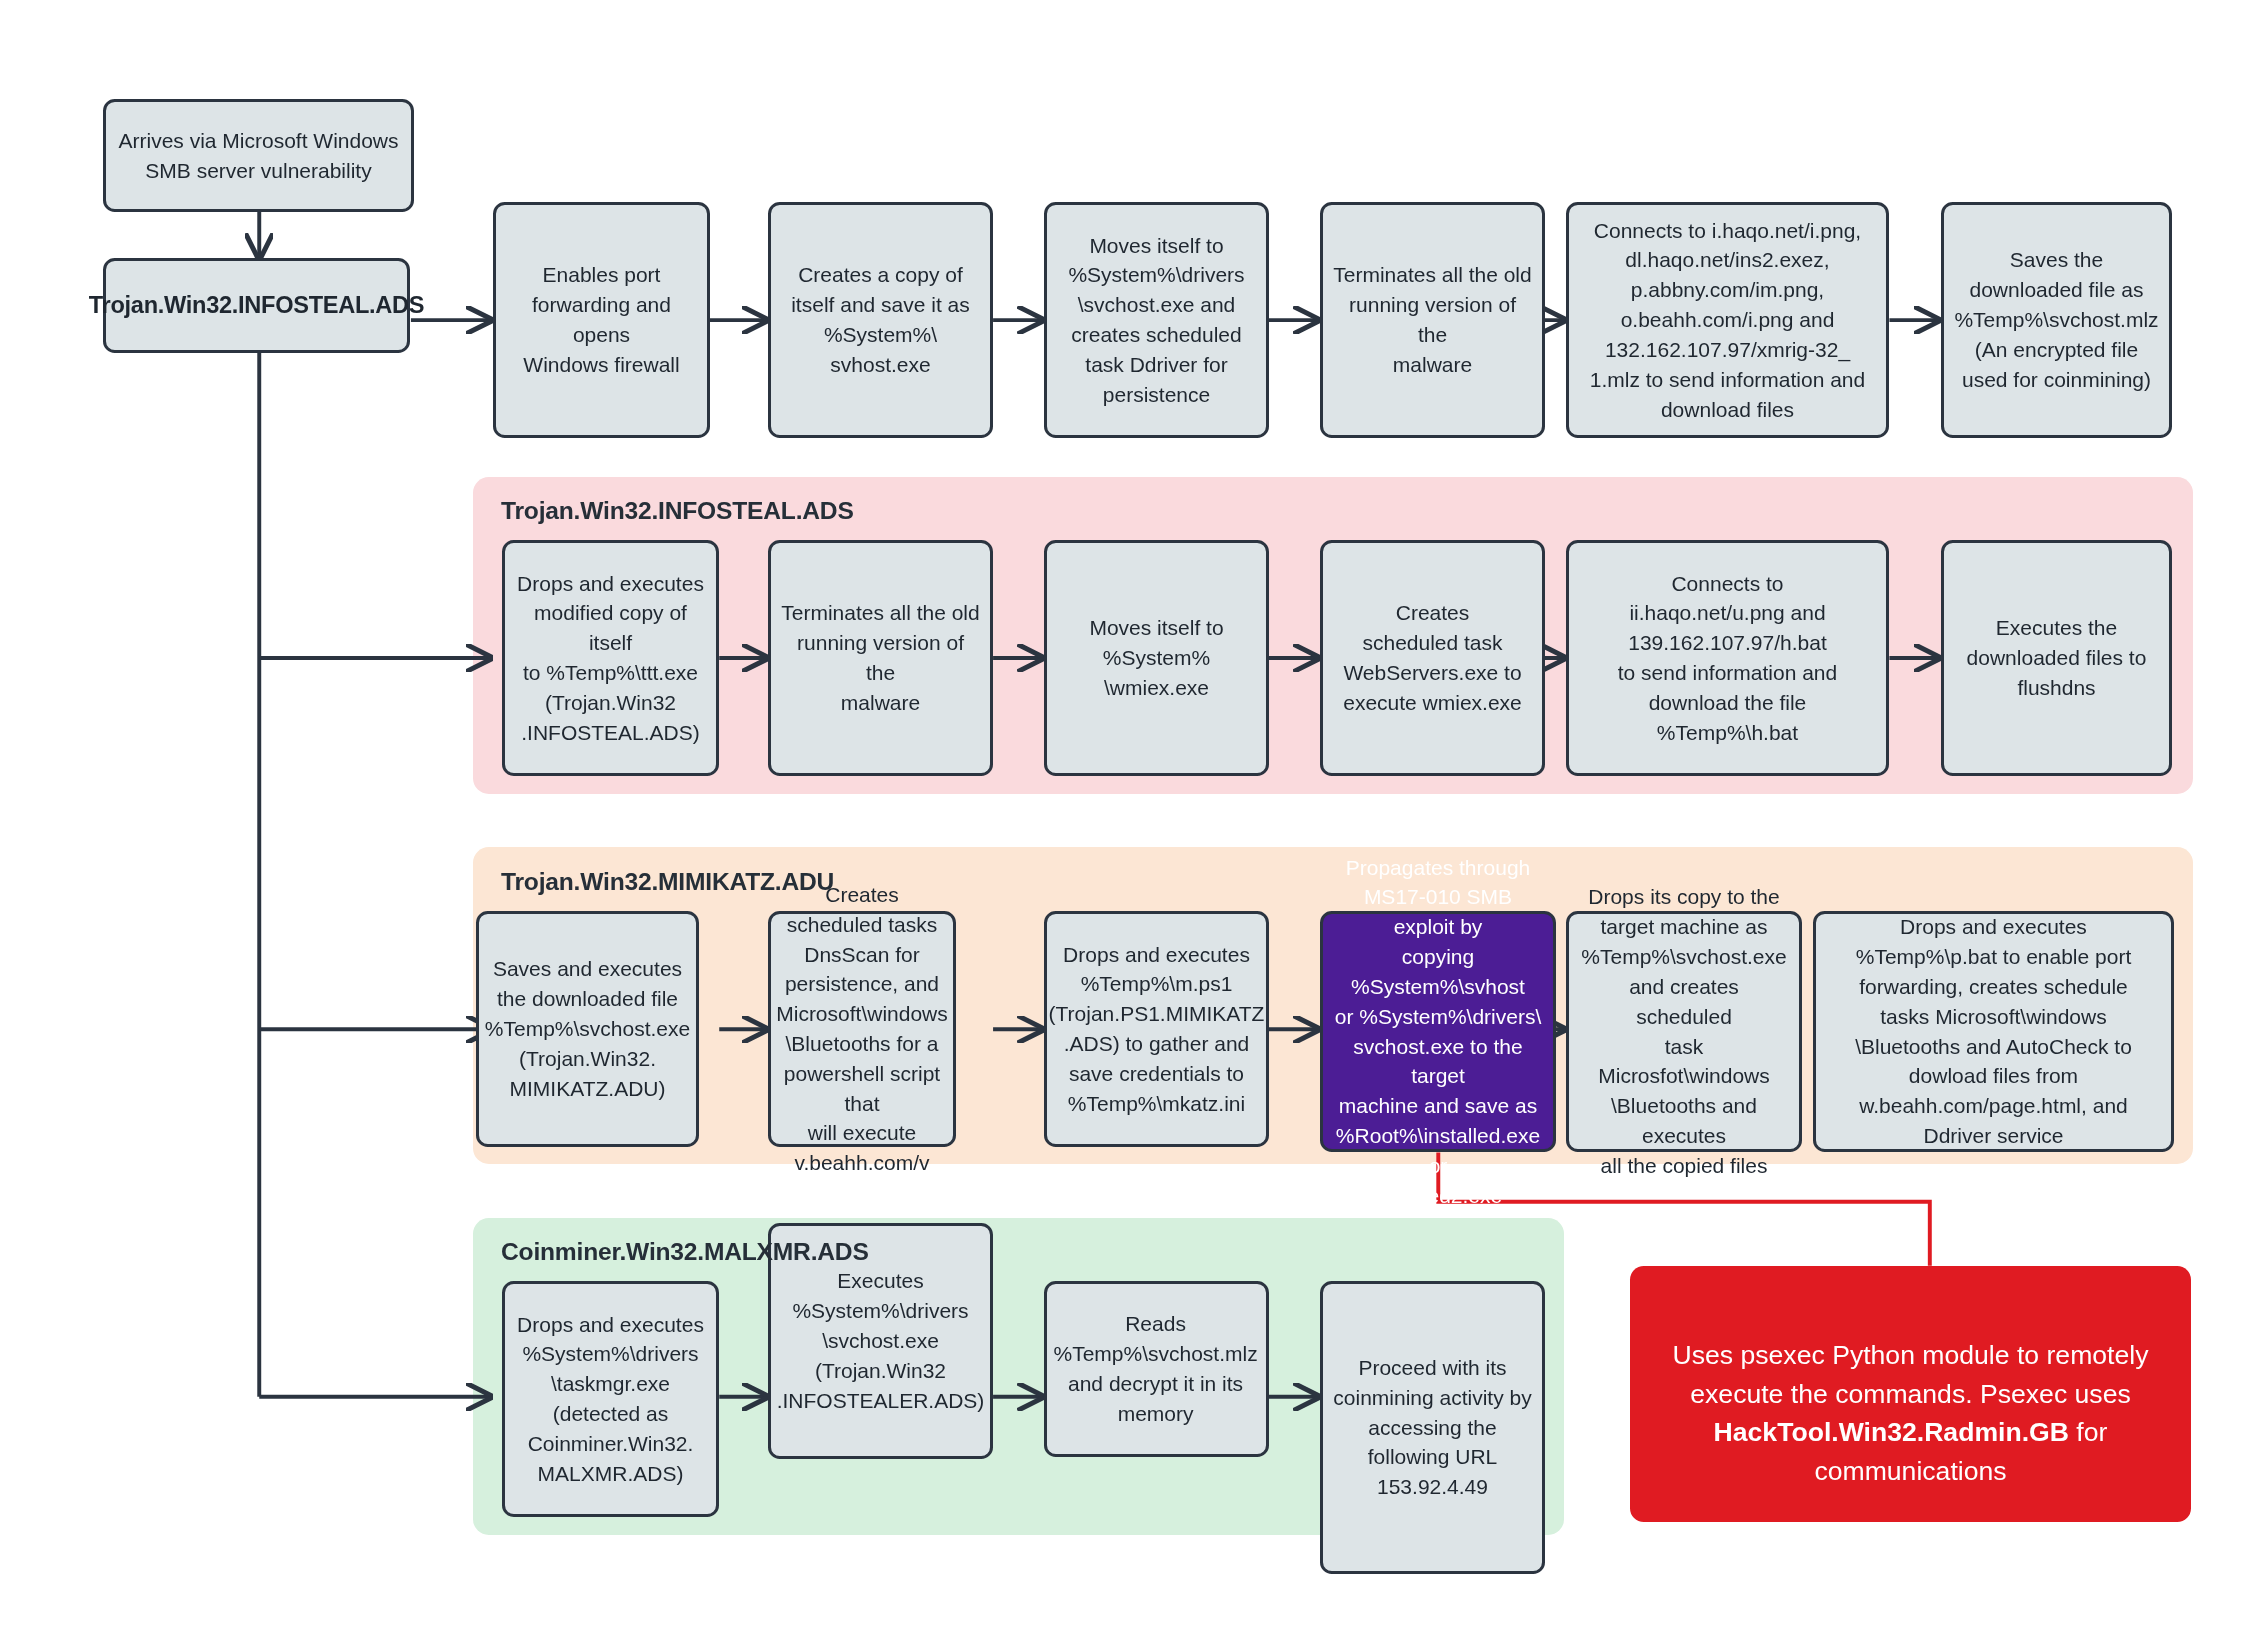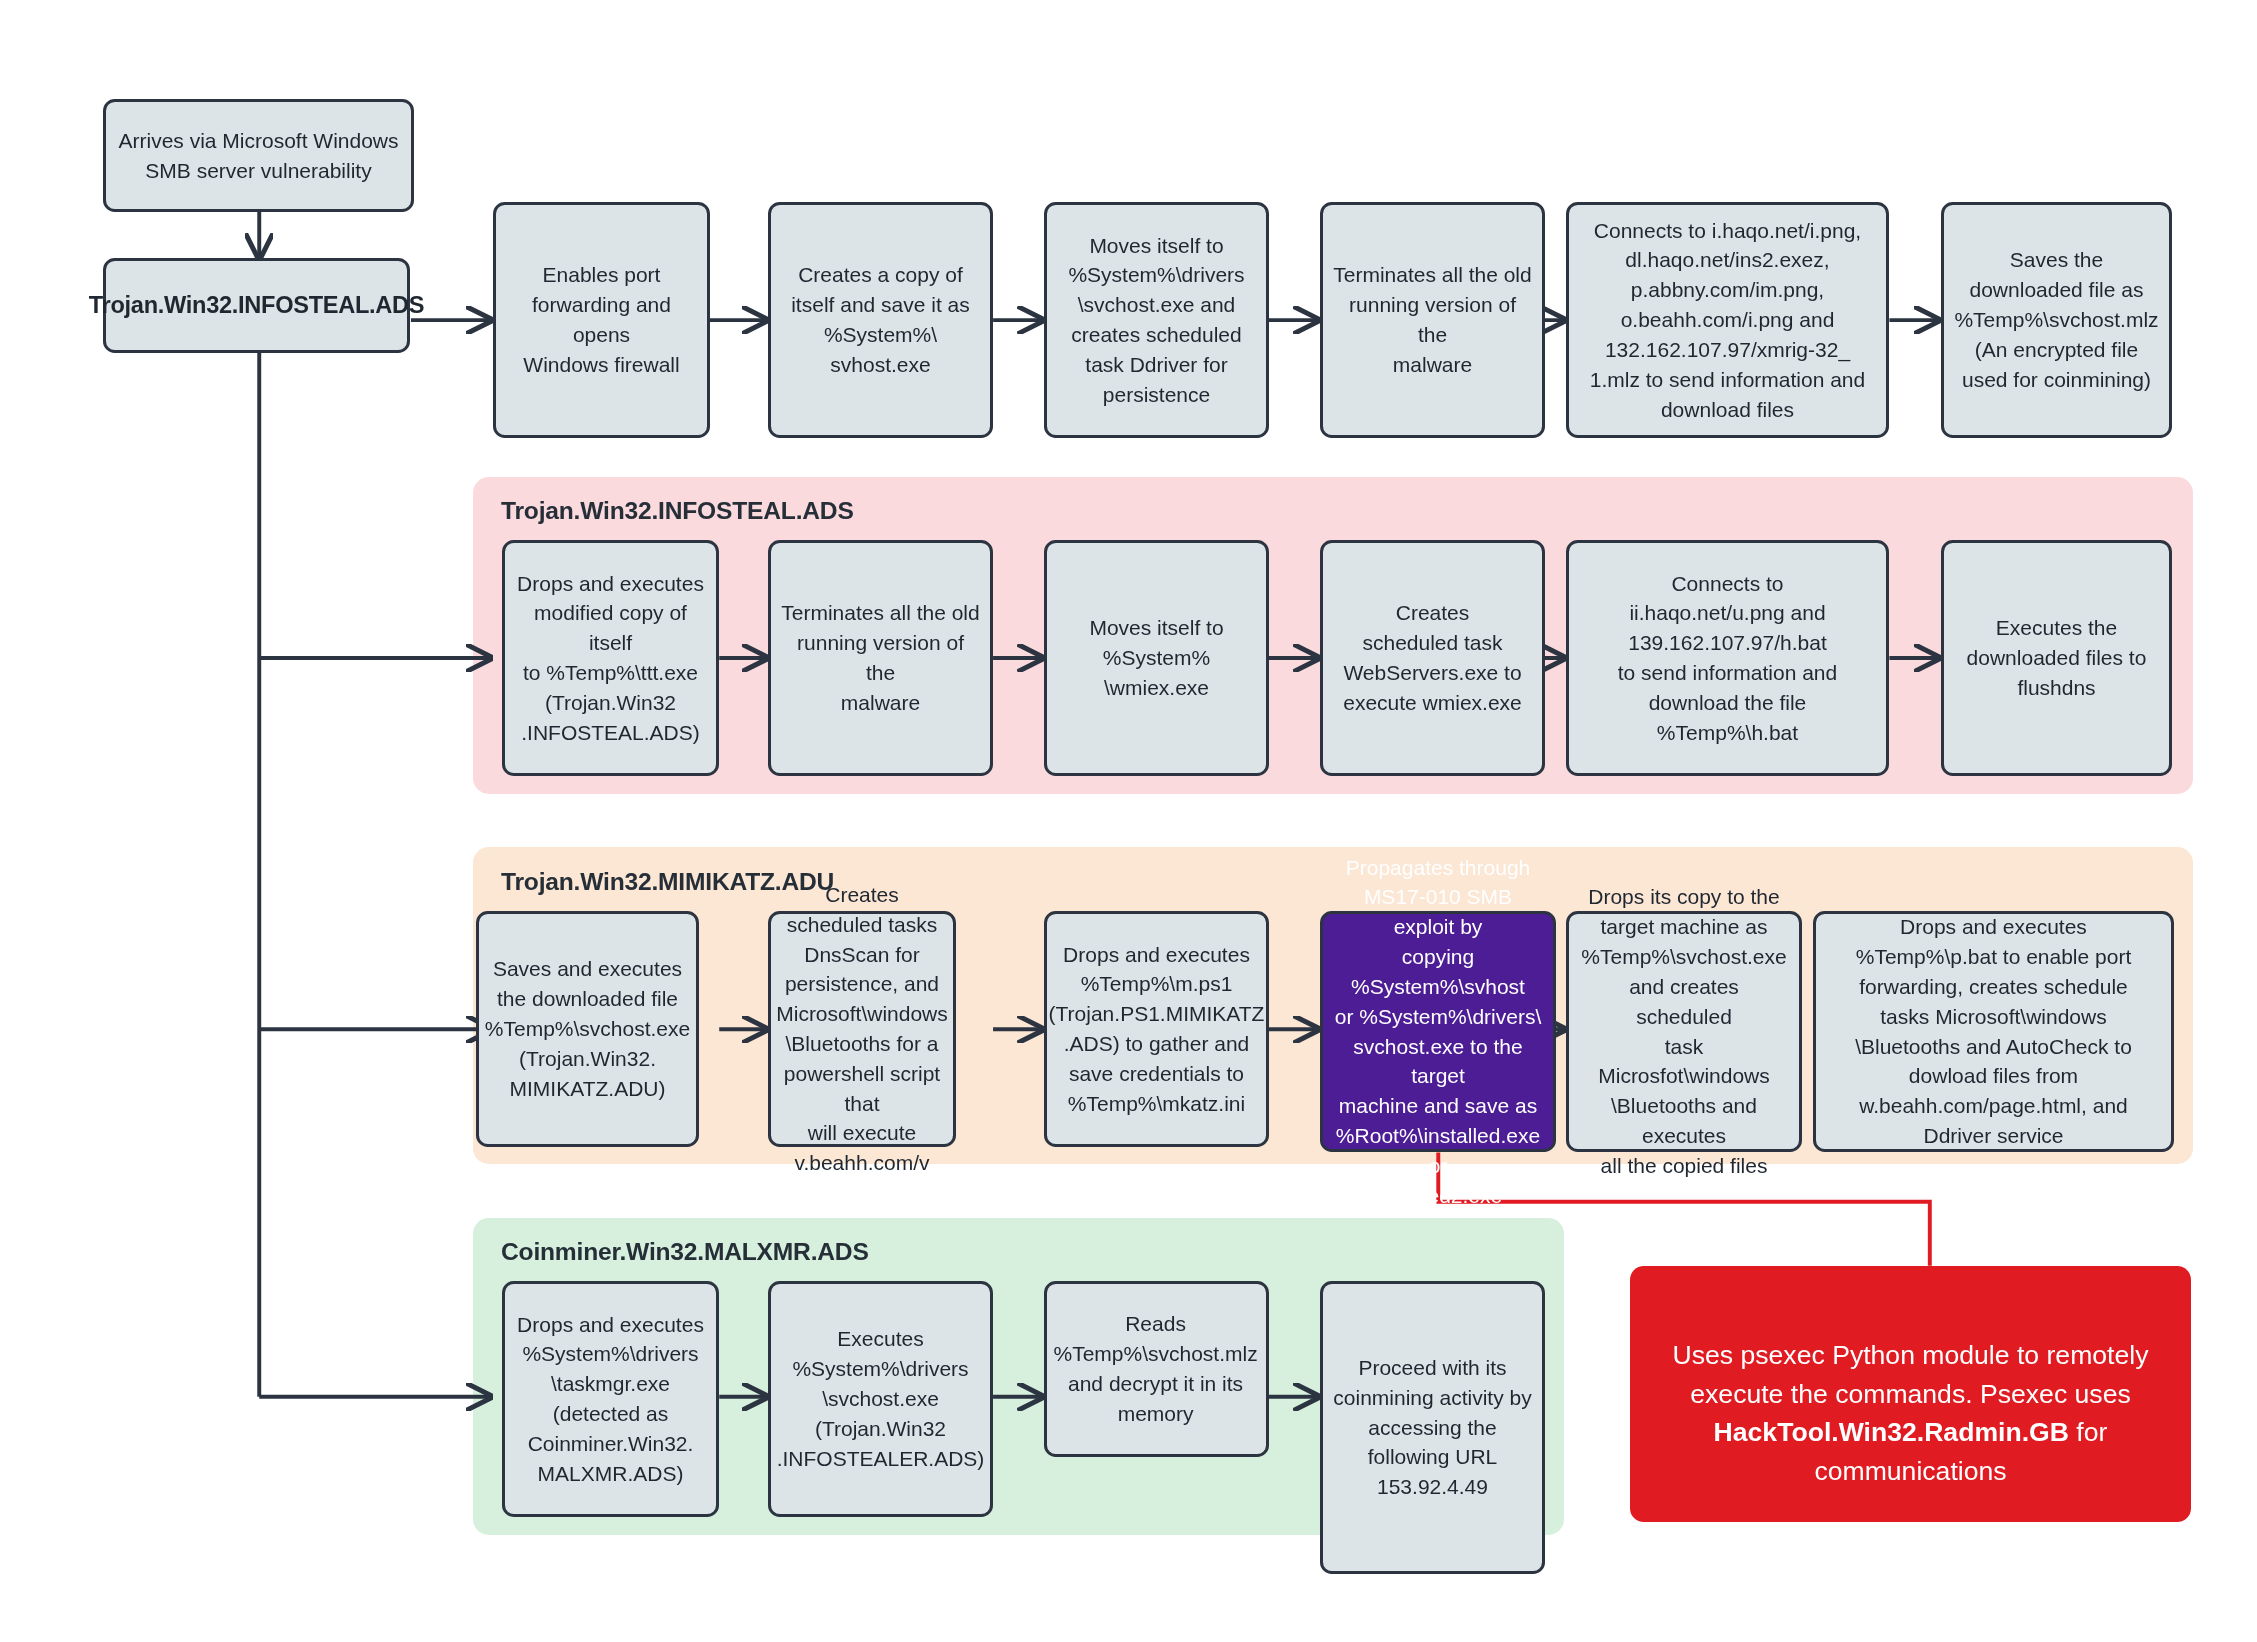--- a/index.html
+++ b/index.html
@@ -249,21 +249,21 @@
 dowload files from
 w.beahh.com/page.html, and
 Ddriver service</div>
 
   <div class="node" style="left:502px; top:1281px; width:217px; height:236px;">Drops and executes
 %System%\drivers
 \taskmgr.exe
 (detected as
 Coinminer.Win32.
 MALXMR.ADS)</div>
-  <div class="node" style="left:768px; top:1281px; width:225px; height:236px;">Executes
+  <div class="node" style="left:768px; top:1223px; width:225px; height:236px;">Executes
 %System%\drivers
 \svchost.exe
 (Trojan.Win32
 .INFOSTEALER.ADS)</div>
   <div class="node" style="left:1044px; top:1281px; width:225px; height:176px;padding-left:8px;">Reads
 %Temp%\svchost.mlz
 and decrypt it in its
 memory</div>
   <div class="node" style="left:1320px; top:1281px; width:225px; height:293px;">Proceed with its
 coinmining activity by

